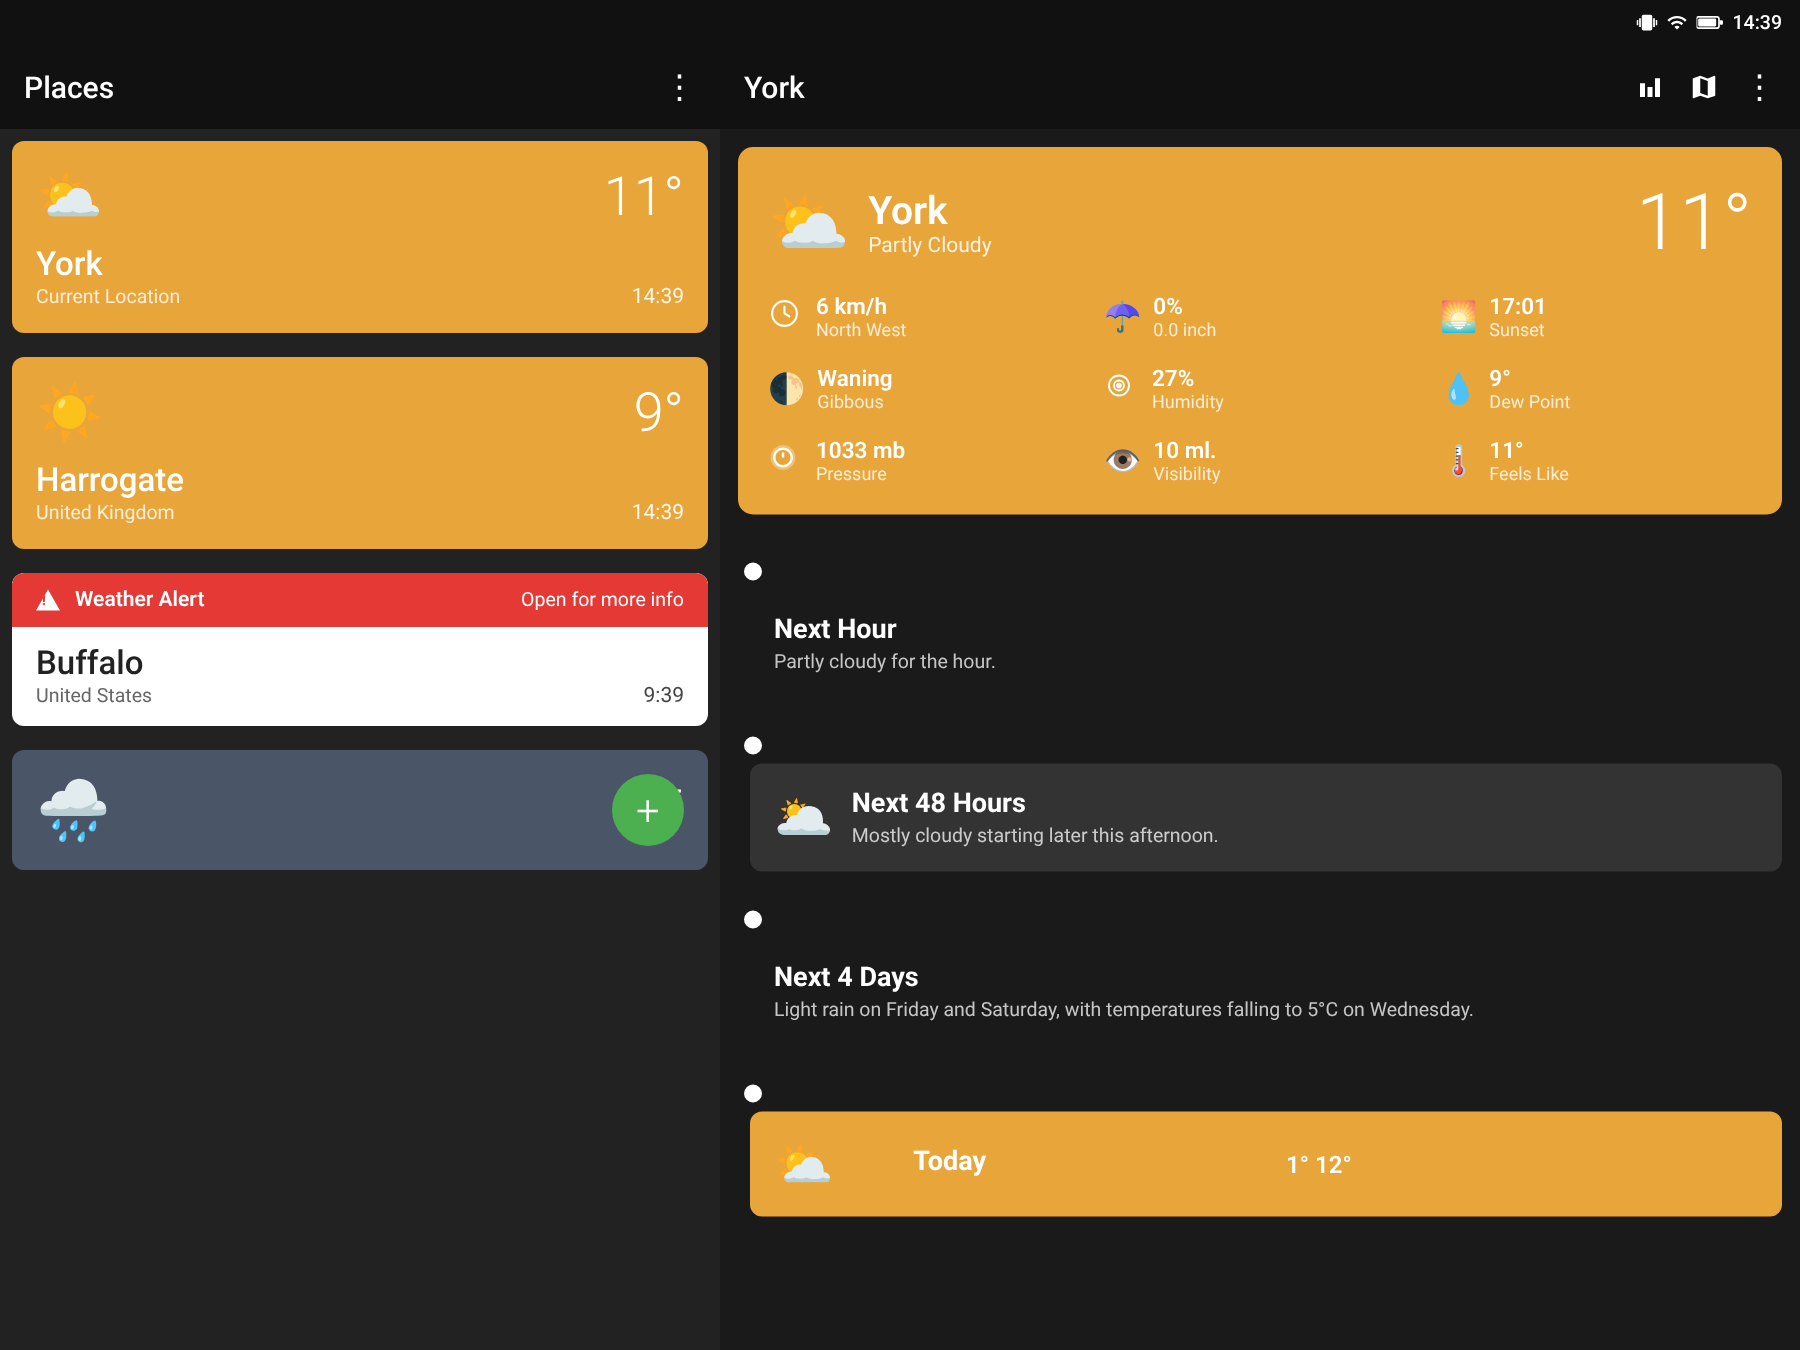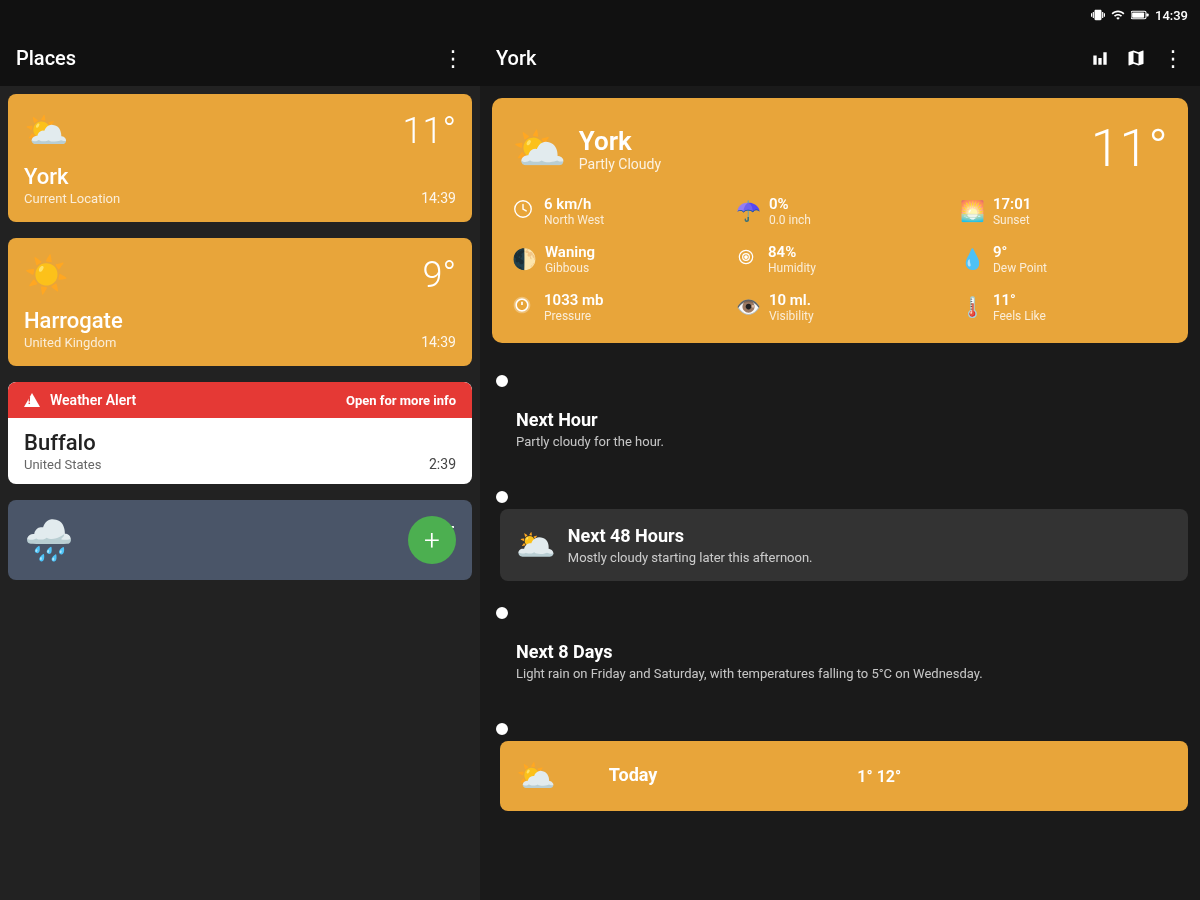--- a/index.html
+++ b/index.html
@@ -385,28 +385,28 @@
         <span class="card-time">14:39</span>
       </div>
     </div>
 
     <div class="weather-card card-white" style="padding:0;overflow:hidden;">
       <div class="alert-bar">
         <div style="width:0;height:0;border-left:8px solid transparent;border-right:8px solid transparent;border-bottom:14px solid white;position:relative;display:inline-block;">
           <span style="position:absolute;bottom:-13px;left:-4px;font-size:9px;font-weight:900;color:#e53935;">!</span>
         </div>
         <span style="color:white;font-weight:600;font-size:14px;">Weather Alert</span>
-        <span style="margin-left:auto;color:white;font-size:13px;cursor:pointer;font-weight:bold;">Open for more info</span>
+        <span style="margin-left:auto;color:white;font-size:13px;cursor:pointer;">Open for more info</span>
       </div>
       <div style="padding:12px 16px;display:flex;justify-content:space-between;align-items:flex-end;">
         <div>
           <div class="card-city" style="color:#222;font-size:22px;font-weight:500;">Buffalo</div>
           <div class="card-subtitle" style="color:#666;font-size:13px;">United States</div>
         </div>
-        <span style="color:#444;font-size:14px;">2:39</span>
+        <span style="color:#444;font-size:14px;">9:39</span>
       </div>
     </div>
 
     <div class="weather-card card-gray" style="position:relative;min-height:80px;display:flex;align-items:center;justify-content:space-between;">
       <span class="card-icon" style="font-size:40px;">🌧️</span>
       <span style="font-size:36px;font-weight:300;color:white;">25</span>
       <div class="add-button">
         <span>+</span>
       </div>
     </div>
@@ -482,21 +482,21 @@
 
         <div class="weather-detail-item">
           <span class="detail-icon">
             <svg width="20" height="20" viewBox="0 0 24 24" fill="none" stroke="white" stroke-width="1.5">
                 <circle cx="12" cy="12" r="8"></circle>
                 <circle cx="12" cy="12" r="4"></circle>
                 <circle cx="12" cy="12" r="1.5" fill="white"></circle>
               </svg>
           </span>
           <div>
-            <div class="detail-value">84%</div>
+            <div class="detail-value">27%</div>
             <div class="detail-label">Humidity</div>
           </div>
         </div>
 
         <div class="weather-detail-item">
           <span class="detail-icon">💧</span>
           <div>
             <div class="detail-value">9°</div>
             <div class="detail-label">Dew Point</div>
           </div>
@@ -560,21 +560,21 @@
         </div>
       </div>
     </div>
 
     <div class="timeline-section">
       <div class="timeline-line">
         <div class="timeline-dot"></div>
         <div class="timeline-vert"></div>
       </div>
       <div class="forecast-card forecast-card-transparent">
-        <div class="forecast-title">Next 8 Days</div>
+        <div class="forecast-title">Next 4 Days</div>
         <div class="forecast-subtitle">Light rain on Friday and Saturday, with temperatures falling to 5°C on Wednesday.</div>
       </div>
     </div>
 
     <div class="timeline-section">
       <div class="timeline-line">
         <div class="timeline-dot"></div>
       </div>
       <div class="forecast-card forecast-card-orange">
         <div class="forecast-header">

